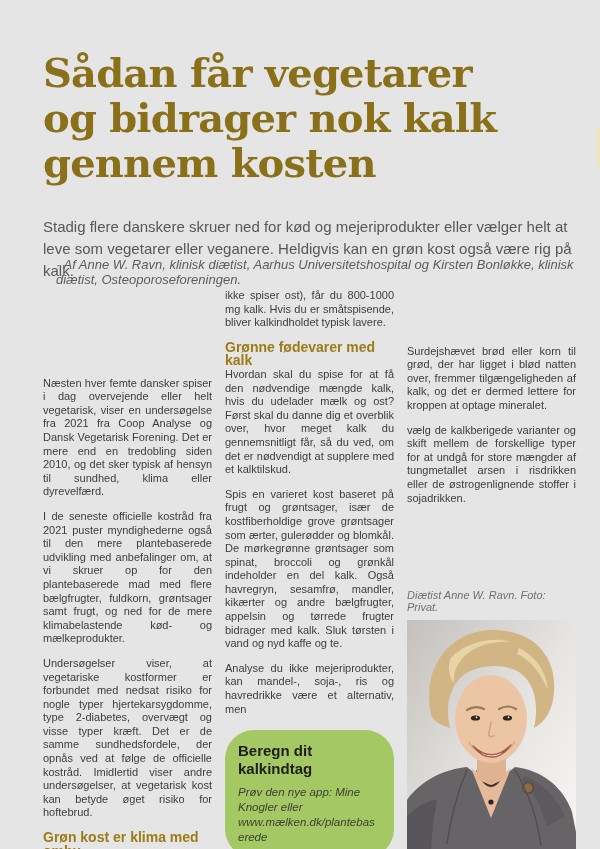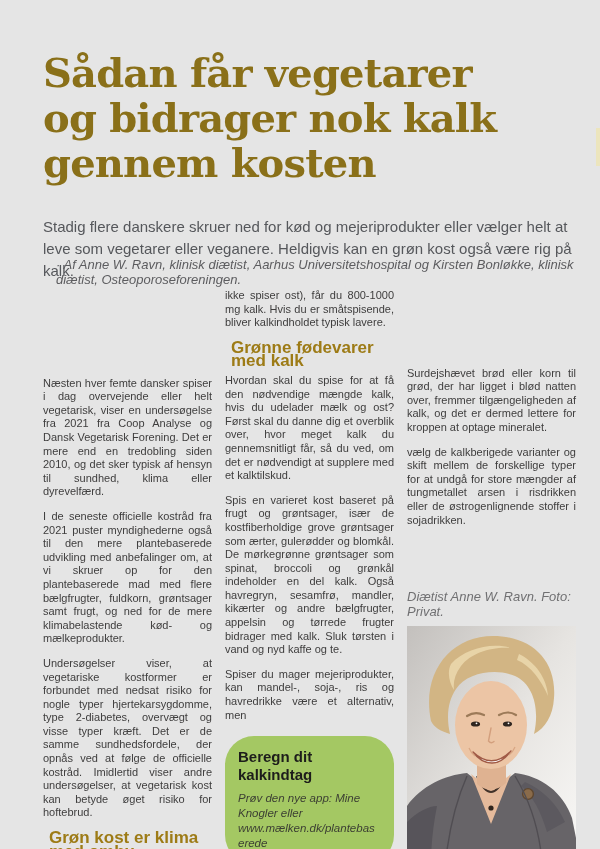--- a/index.html
+++ b/index.html
@@ -45,38 +45,38 @@
     position:absolute;left:43px;top:289px;width:535px;
     display:flex;gap:13px;align-items:flex-end;
   }
   .col{width:169px;flex:0 0 169px;}
   .col p{
     font-size:11px;line-height:13.6px;color:var(--body-color);
     text-align:justify;hyphens:auto;-webkit-hyphens:auto;
     margin:0 0 11px 0;
   }
   .col h3{
-    font-size:17px;line-height:13.6px;font-weight:bold;
-    color:var(--subhead-color);margin:6px;
+    font-size:14px;line-height:13.6px;font-weight:bold;
+    color:var(--subhead-color);margin:0;
   }
   .infobox{
     margin-top:14px;background:var(--infobox-bg);
     padding:12px 13px 13px 13px;width:169px;border-radius:29px;
   }
   .infobox-title{
     font-weight:bold;font-size:15px;line-height:18px;
     color:var(--infobox-title-color);margin-bottom:7px;
   }
   .infobox-body{
     font-style:italic;font-size:11.5px;line-height:15px;
     color:var(--infobox-body-color);word-break:break-word;
   }
   .photo-caption{
-    margin-top:62px;margin-bottom:7px;
-    font-style:italic;font-size:13px;color:var(--caption-color);
+    margin-top:84px;margin-bottom:7px;
+    font-style:italic;font-size:11px;color:var(--caption-color);
   }
   .photo{
     width:169px;height:238px;display:block;
   }
   .footer{
     position:absolute;left:43px;top:807px;width:400px;
     display:flex;align-items:center;
     font-size:10.5px;color:var(--body-color);
   }
   .footer .page-num{margin-right:16px;}
@@ -110,21 +110,21 @@
       <p>I de seneste officielle kostråd fra 2021 puster myndighederne også til den mere plantebaserede udvikling med anbefalinger om, at vi skruer op for den plantebaserede mad med flere bælgfrugter, fuldkorn, grøntsager samt frugt, og ned for de mere klimabelastende kød- og mælkeprodukter.</p>
       <p>Undersøgelser viser, at vegetariske kostformer er forbundet med nedsat risiko for nogle typer hjertekarsygdomme, type 2-diabetes, overvægt og visse typer kræft. Det er de samme sundhedsfordele, der opnås ved at følge de officielle kostråd. Imidlertid viser andre undersøgelser, at vegetarisk kost kan betyde øget risiko for hoftebrud.</p>
       <h3>Grøn kost er klima med omhu</h3>
     </div>
 
     <div class="col">
       <p>ikke spiser ost), får du 800-1000 mg kalk. Hvis du er småtspisende, bliver kalkindholdet typisk lavere.</p>
       <h3>Grønne fødevarer med kalk</h3>
       <p>Hvordan skal du spise for at få den nødvendige mængde kalk, hvis du udelader mælk og ost? Først skal du danne dig et overblik over, hvor meget kalk du gennemsnitligt får, så du ved, om det er nødvendigt at supplere med et kalktilskud.</p>
       <p>Spis en varieret kost baseret på frugt og grøntsager, især de kostfiberholdige grove grøntsager som ærter, gulerødder og blomkål. De mørkegrønne grøntsager som spinat, broccoli og grønkål indeholder en del kalk. Også havregryn, sesamfrø, mandler, kikærter og andre bælgfrugter, appelsin og tørrede frugter bidrager med kalk. Sluk tørsten i vand og nyd kaffe og te.</p>
-      <p>Spiser du mager mejeriprodukter, kan mandel-, soja-, ris og havredrikke være et alternativ, men</p>
+      <p>Analyse du ikke mejeriprodukter, kan mandel-, soja-, ris og havredrikke være et alternativ, men</p>
 
       <div class="infobox">
         <div class="infobox-title">Beregn dit kalkindtag</div>
         <div class="infobox-body">Prøv den nye app: Mine Knogler eller www.mælken.dk/plantebaserede</div>
       </div>
     </div>
 
     <div class="col">
       <p>Surdejshævet brød eller korn til grød, der har ligget i blød natten over, fremmer tilgængeligheden af kalk, og det er dermed lettere for kroppen at optage mineralet.</p>
       <p>vælg de kalkberigede varianter og skift mellem de forskellige typer for at undgå for store mængder af tungmetallet arsen i risdrikken eller de østrogenlignende stoffer i sojadrikken.</p>

